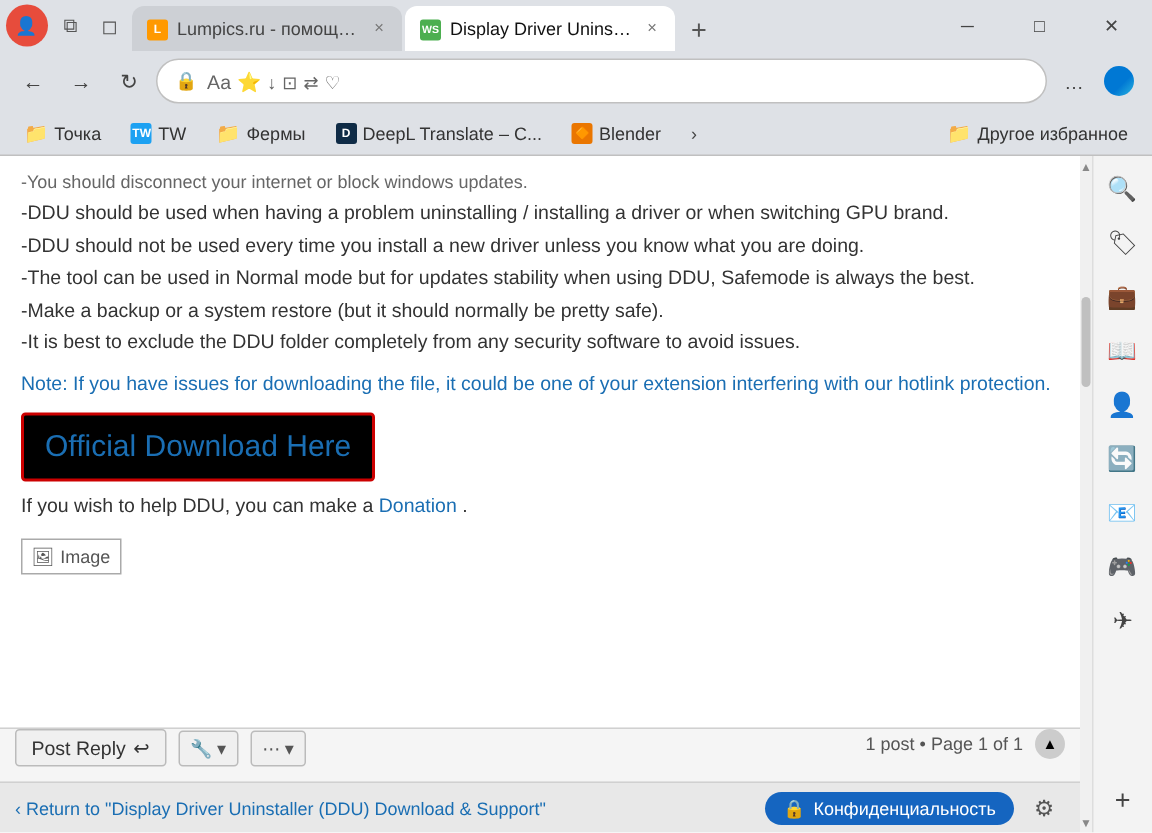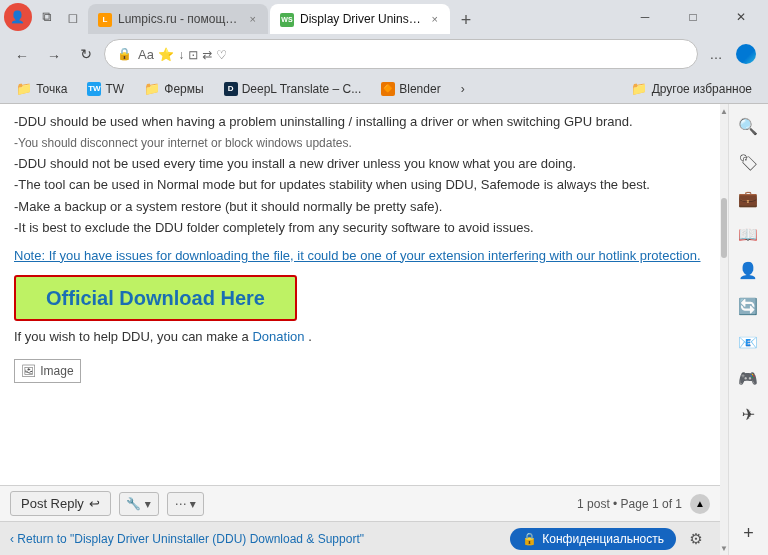--- a/index.html
+++ b/index.html
@@ -178,37 +178,36 @@
     }
     .forum-line {
       margin-bottom: 2px;
     }
     .forum-line a, .link-text { color: #1a6eb3; text-decoration: none; }
 
     .note-block {
       margin: 8px 0;
       font-size: 13px;
       color: #1a6eb3;
-      text-decoration: underline;
       cursor: pointer;
     }
 
     .download-btn-container {
       margin: 10px 0 6px 0;
     }
     .download-btn {
       display: inline-block;
       border: 2px solid #cc0000;
       border-radius: 3px;
-      padding: 6px 30px;
+      padding: 6px 14px;
       color: #1a6eb3;
       font-size: 20px;
-      font-weight: bold;
-      cursor: pointer;
-      background: #bef264;
+      font-weight: normal;
+      cursor: pointer;
+      background: #000000;
     }
 
     .donation-line {
       font-size: 13px;
       color: #333;
       margin-bottom: 8px;
     }
 
     .partner-link {
       color: #1a6eb3;
@@ -228,21 +227,21 @@
       padding: 2px 6px;
       margin-top: 4px;
     }
 
     
     .bottom-bar {
       height: 36px;
       background: #f5f5f5;
       border-top: 1px solid #d0d0d0;
       display: flex;
-      align-items: center;
+      align-items: flex-start;
       justify-content: space-between;
       padding: 0 10px;
     }
     .post-reply-btn {
       display: flex; align-items: center; gap: 5px;
       background: #f0f0f0;
       border: 1px solid #bbb;
       border-radius: 3px;
       padding: 4px 10px;
       font-size: 13px;
@@ -483,22 +482,22 @@
       <span style="font-size:13px;">📁</span>
       <span>Другое избранное</span>
     </div>
   </div>
 </div>
 
 <div class="page-area">
   <div class="main-content">
 
     <div class="forum-content">
+      <div class="forum-line" style="color:#666;font-size:12px;">-You should disconnect your internet or block windows updates.</div>
       <div class="forum-line">-DDU should be used when having a problem uninstalling / installing a driver or when switching GPU brand.</div>
-      <div class="forum-line" style="color:#666;font-size:12px;">-You should disconnect your internet or block windows updates.</div>
       <div class="forum-line">-DDU should not be used every time you install a new driver unless you know what you are doing.</div>
       <div class="forum-line">-The tool can be used in Normal mode but for updates stability when using DDU, Safemode is always the best.</div>
       <div class="forum-line">-Make a backup or a system restore (but it should normally be pretty safe).</div>
       <div class="forum-line">-It is best to exclude the DDU folder completely from any security software to avoid issues.</div>
 
       <div class="note-block">
         <span>Note: If you have issues for downloading the file, it could be one of your extension interfering with our hotlink protection.</span>
       </div>
 
       <div class="download-btn-container">

